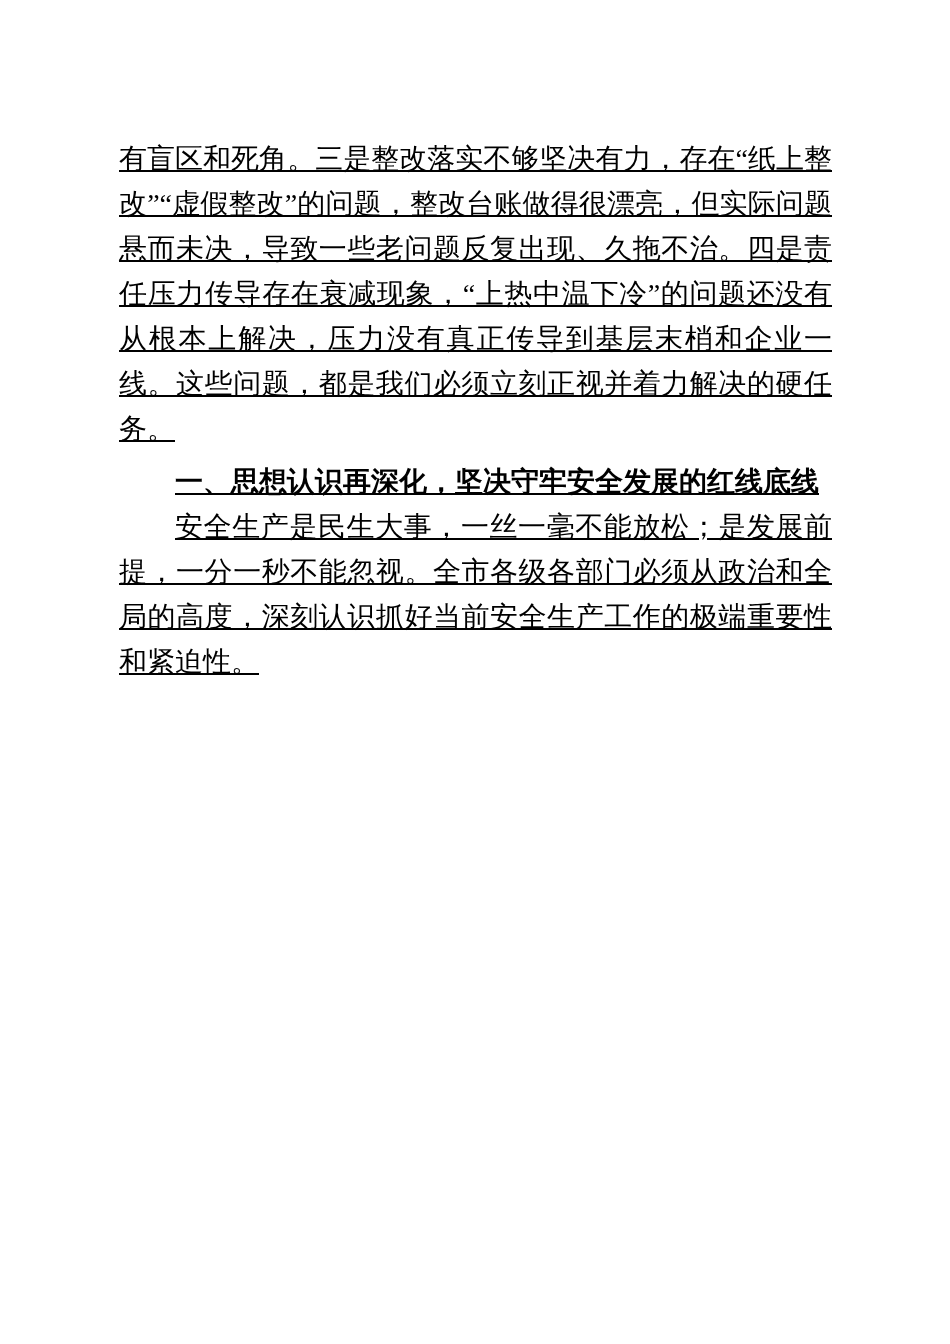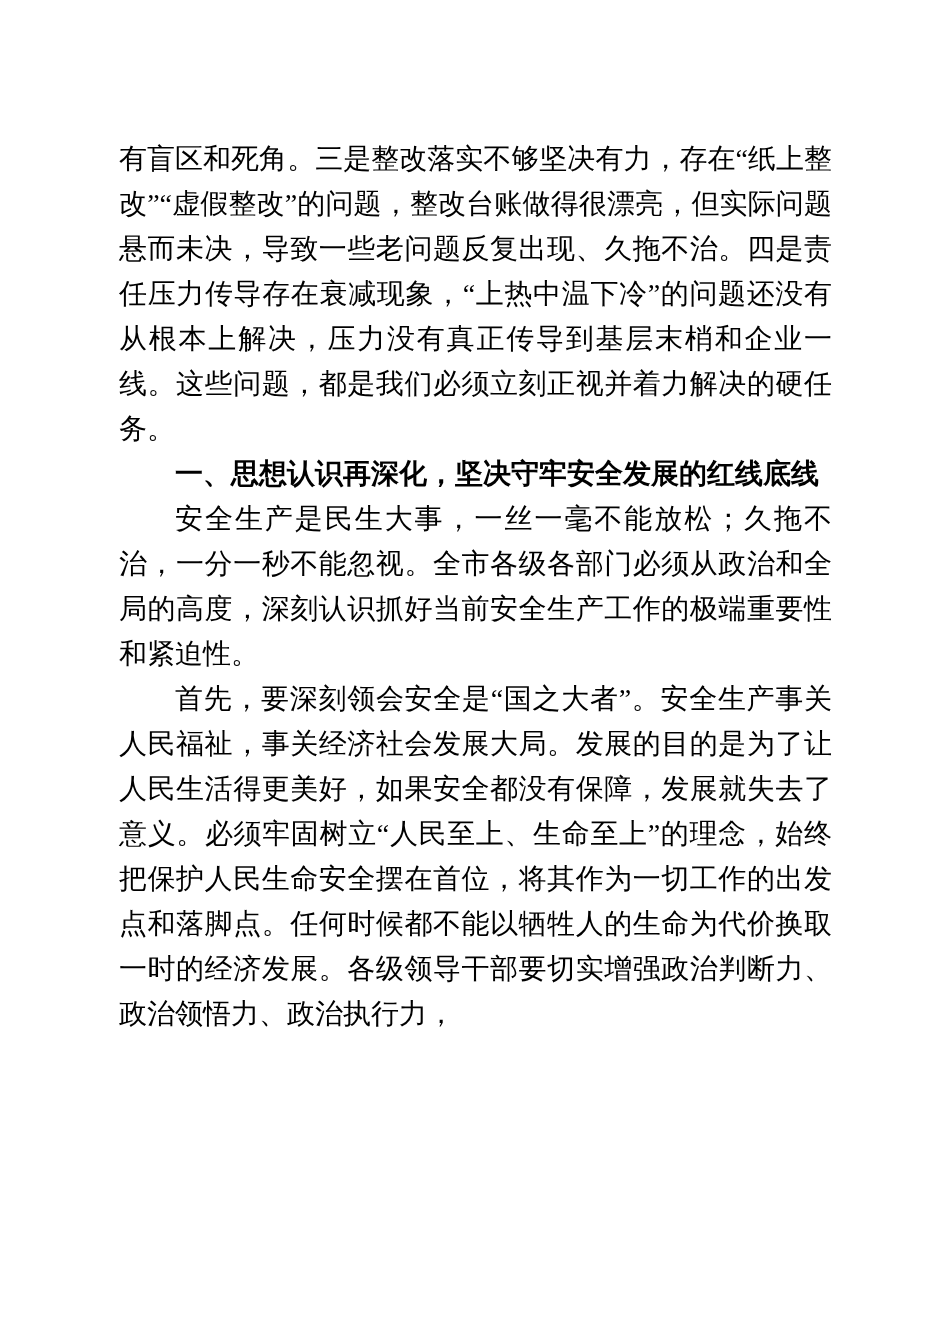--- a/index.html
+++ b/index.html
@@ -1,15 +1,15 @@
 <!DOCTYPE html>
 <html><head>
 <meta charset="utf-8">
 <style>
-  * { box-sizing: border-box; }
+  * { box-sizing: border-box; text-decoration: underline; }
   html, body { margin: 0; padding: 0; background: #ffffff; }
 
   .page {
     position: relative;
     width: 950px;
     height: 1344px;
     background: #ffffff;
     overflow: hidden;
   }
 
@@ -30,25 +30,25 @@
     padding: 0;
   }
 
   .indent {
     text-indent: 2em;
   }
 
   .heading {
     font-weight: bold;
     font-family: "Liberation Sans", "DejaVu Sans", sans-serif;
+    margin-top: 8px;
   }
 </style>
 </head>
 <body>
 
 <div class="page">
   <div class="doc-content">
     <p class="para">有盲区和死角。三是整改落实不够坚决有力，存在“纸上整改”“虚假整改”的问题，整改台账做得很漂亮，但实际问题悬而未决，导致一些老问题反复出现、久拖不治。四是责任压力传导存在衰减现象，“上热中温下冷”的问题还没有从根本上解决，压力没有真正传导到基层末梢和企业一线。这些问题，都是我们必须立刻正视并着力解决的硬任务。</p>
     <p class="para indent heading">一、思想认识再深化，坚决守牢安全发展的红线底线</p>
-    <p class="para indent">安全生产是民生大事，一丝一毫不能放松；久拖不治，一分一秒不能忽视。全市各级各部门必须从政治和全局的高度，深刻认识抓好当前安全生产工作的极端重要性和紧迫性。</p>
-    <p class="para indent">首先，要深刻领会安全是“国之大者”。安全生产事关人民福祉，事关经济社会发展大局。发展的目的是为了让人民生活得更美好，如果安全都没有保障，发展就失去了意义。必须牢固树立“人民至上、生命至上”的理念，始终把保护人民生命安全摆在首位，将其作为一切工作的出发点和落脚点。任何时候都不能以牺牲人的生命为代价换取一时的经济发展。各级领导干部要切实增强政治判断力、政治领悟力、政治执行力，</p>
+    <p class="para indent">安全生产是民生大事，一丝一毫不能放松；是发展前提，一分一秒不能忽视。全市各级各部门必须从政治和全局的高度，深刻认识抓好当前安全生产工作的极端重要性和紧迫性。</p>
   </div>
 </div>
 
 </body></html>

